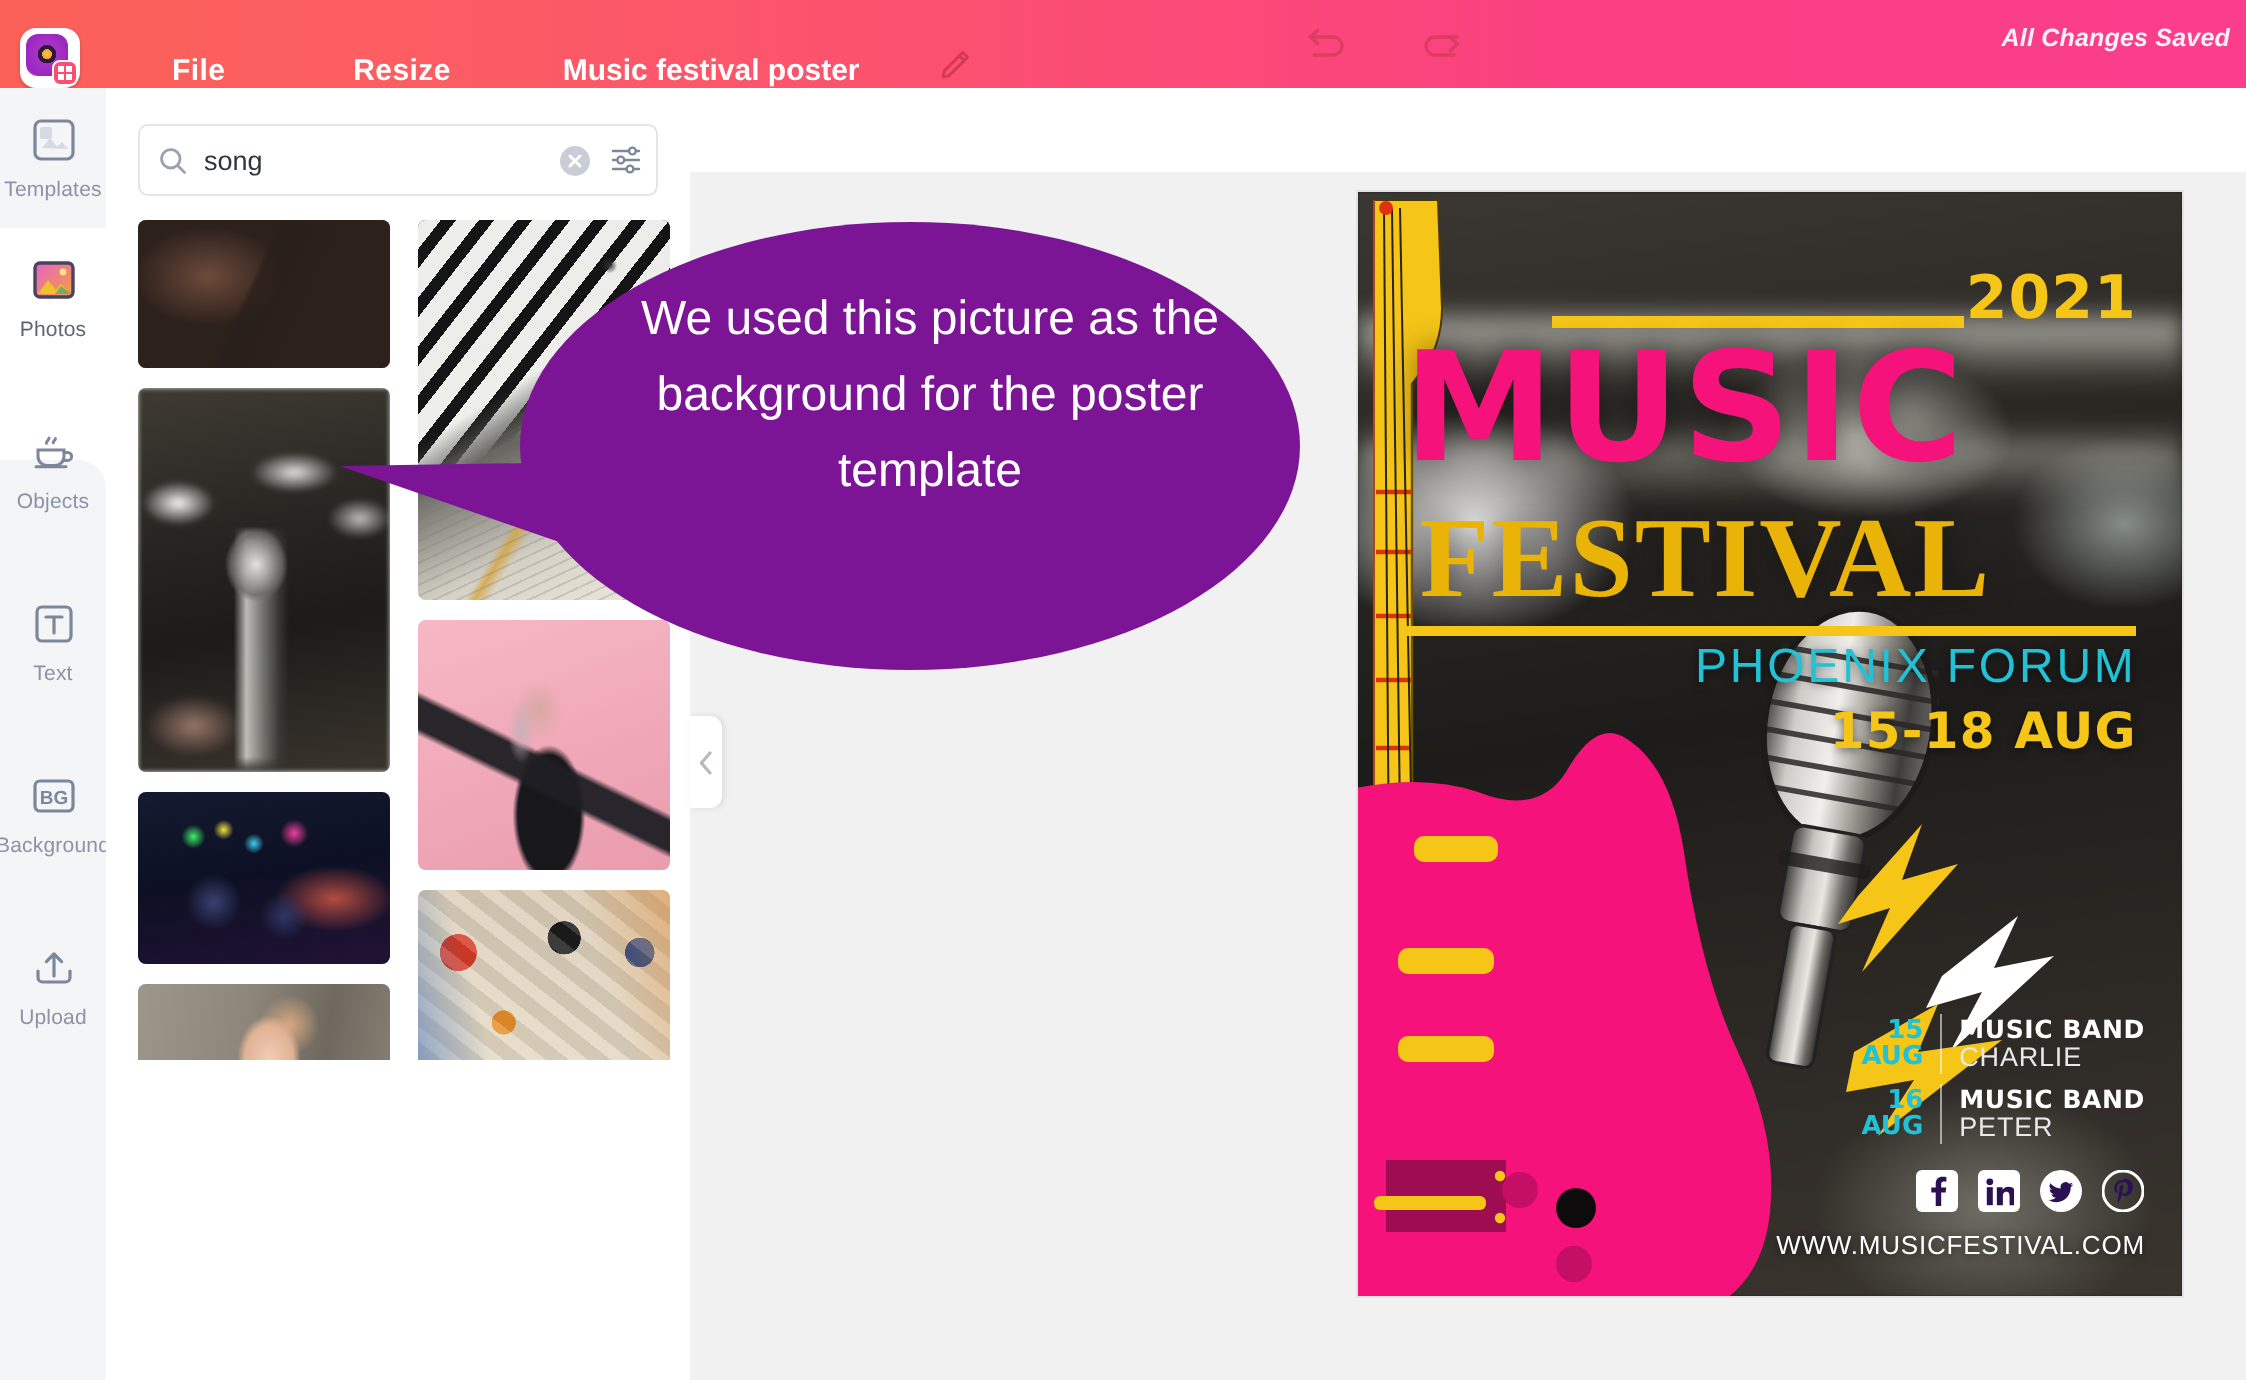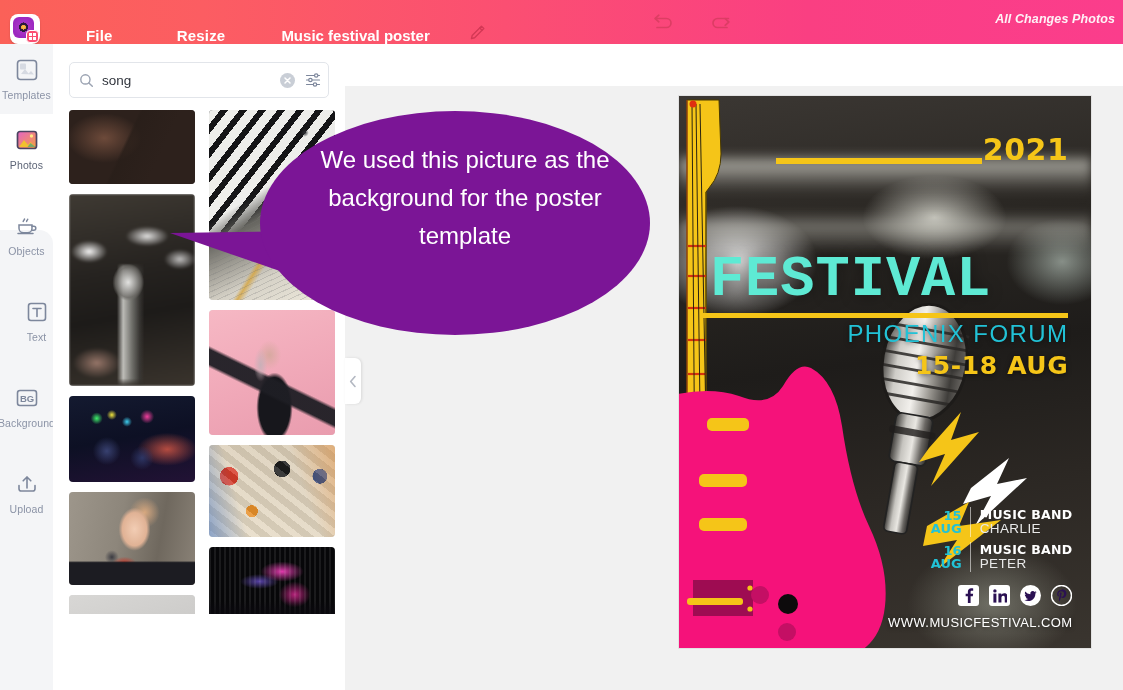--- a/index.html
+++ b/index.html
@@ -69,21 +69,21 @@
     position: relative; width: 53px; height: 70px; display: flex; flex-direction: column;
     align-items: center; justify-content: center; gap: 6px; cursor: pointer;
   }
   .rail-item.active { background: #ffffff; }
   .rail-ico { width: 26px; height: 26px; display:flex; align-items:center; justify-content:center; }
   .rail-ico svg { display:block; }
   .rail-label { font-size: 10.5px; color: #8b93a6; letter-spacing: .1px; }
 
   
   .panel {
-    position: absolute; left: 53px; top: 44px; width: 292px; height: 570px;
+    position: absolute; left: 53px; top: 44px; width: 292px; height: 486px;
     background: #ffffff; overflow: hidden;
   }
   .search-row { position: absolute; left: 16px; top: 18px; width: 260px; height: 36px; }
   .search-box {
     width: 260px; height: 36px; border: 1px solid #e2e5ea; border-radius: 5px;
     background:#fff; display: flex; align-items: center; padding: 0 6px 0 9px;
   }
   .s-mag { width:15px; height:15px; flex:0 0 auto; }
   .s-mag svg { display:block; }
   .s-input {
@@ -162,22 +162,22 @@
     font-family: "DejaVu Sans", sans-serif;
   }
   .poster-music {
     position: absolute; left: 5.5%; top: 13%;
     color: #f5127a; font-size: 76px; line-height: .95; font-weight: bold;
     letter-spacing: 1px; font-family: "DejaVu Sans", sans-serif;
     text-shadow: 0 0 16px rgba(0,0,0,.45);
   }
   .poster-festival {
     position: absolute; left: 7.5%; top: 28.5%;
-    color: #5eead4; font-size: 57px; line-height: .95; font-weight: bold;
-    letter-spacing: 1px; font-family: Liberation Mono, monospace;
+    color: #eab308; font-size: 57px; line-height: .95; font-weight: bold;
+    letter-spacing: 1px; font-family: Liberation Serif, serif;
     text-shadow: 0 0 16px rgba(0,0,0,.45);
   }
   .poster-bot-line {
     position: absolute; left: 5.5%; top: 39.4%; width: 89%; height: 5px; background: #f5c518;
   }
   .poster-venue {
     position: absolute; right: 5.5%; top: 40.5%;
     color: #22c2d6; font-size: 24px; font-weight: normal; letter-spacing: 1.4px;
     font-family: "Liberation Sans", sans-serif;
     text-shadow: 0 1px 5px rgba(0,0,0,.5);
@@ -268,21 +268,21 @@
       <div class="hist-btn">
         <svg width="27" height="27" viewBox="0 0 27 27">
           <g fill="none" stroke="#c2364f" stroke-width="1.7" stroke-linecap="round" stroke-linejoin="round">
             <path d="M21.5 9.5h-11a4.5 4.5 0 0 0 0 9H20"></path>
             <path d="M18.2 15.2l3.6 3.3-3.6 3.3" transform="translate(0,-5.5)"></path>
           </g>
         </svg>
       </div>
     </div>
 
-    <div class="saved-text">All Changes Photos</div>
+    <div class="saved-text">All Changes Saved</div>
   </div>
 
   <div class="rail">
     <div class="rail-bg-a"></div>
     <div class="rail-bg-b"></div>
 
     <div class="rail-item" style="position:absolute;top:0;">
       <span class="rail-ico">
         <svg width="24" height="24" viewBox="0 0 24 24">
           <rect x="2.5" y="2.5" width="19" height="19" rx="3" fill="none" stroke="#7d879c" stroke-width="1.6"></rect>
@@ -318,21 +318,21 @@
             <path d="M4 11h13v3.2a4.6 4.6 0 0 1-4.6 4.6H8.6A4.6 4.6 0 0 1 4 14.2z"></path>
             <path d="M17 12.2h1.8a2 2 0 0 1 0 4H17"></path>
             <path d="M3 19.4h15"></path>
             <path d="M8.2 7.6c0-1.3 1.3-1.3 1.3-2.6M11.6 7.4c0-1.1 1.1-1.1 1.1-2.2"></path>
           </g>
         </svg>
       </span>
       <span class="rail-label">Objects</span>
     </div>
 
-    <div class="rail-item" style="position:absolute;top:242px;margin-left:10px;">
+    <div class="rail-item" style="position:absolute;top:242px;">
       <span class="rail-ico">
         <svg width="24" height="24" viewBox="0 0 24 24">
           <rect x="3.5" y="3.5" width="17" height="17" rx="2.5" fill="none" stroke="#7d879c" stroke-width="1.6"></rect>
           <path d="M8 8.5h8M12 8.5v8" fill="none" stroke="#7d879c" stroke-width="1.6" stroke-linecap="round"></path>
         </svg>
       </span>
       <span class="rail-label">Text</span>
     </div>
 
     <div class="rail-item" style="position:absolute;top:328px;">
@@ -599,20 +599,21 @@
         <circle cx="109" cy="508" r="10" fill="#0d0b0c"></circle>
         <circle cx="108" cy="536" r="9" fill="#c40f64"></circle>
 
         <path d="M250 352 L282 316 L272 344 L300 336 L252 390 L266 358 L240 366 Z" fill="#f5c518"></path>
         <path d="M292 392 L330 362 L318 388 L348 382 L296 430 L312 400 L284 408 Z" fill="#ffffff"></path>
         <path d="M248 430 L290 406 L280 430 L322 424 L260 472 L278 444 L244 450 Z" fill="#f5c518"></path>
       </svg>
 
       <div class="poster-top-line"></div>
       <div class="poster-year">2021</div>
+      <div class="poster-music">MUSIC</div>
       <div class="poster-festival">FESTIVAL</div>
       <div class="poster-bot-line"></div>
       <div class="poster-venue">PHOENIX FORUM</div>
       <div class="poster-dates">15-18 AUG</div>
 
       <div class="lineup">
         <div class="lineup-row">
           <span class="lu-date">
             <span class="lu-day">15</span>
             <span class="lu-mon">AUG</span>

